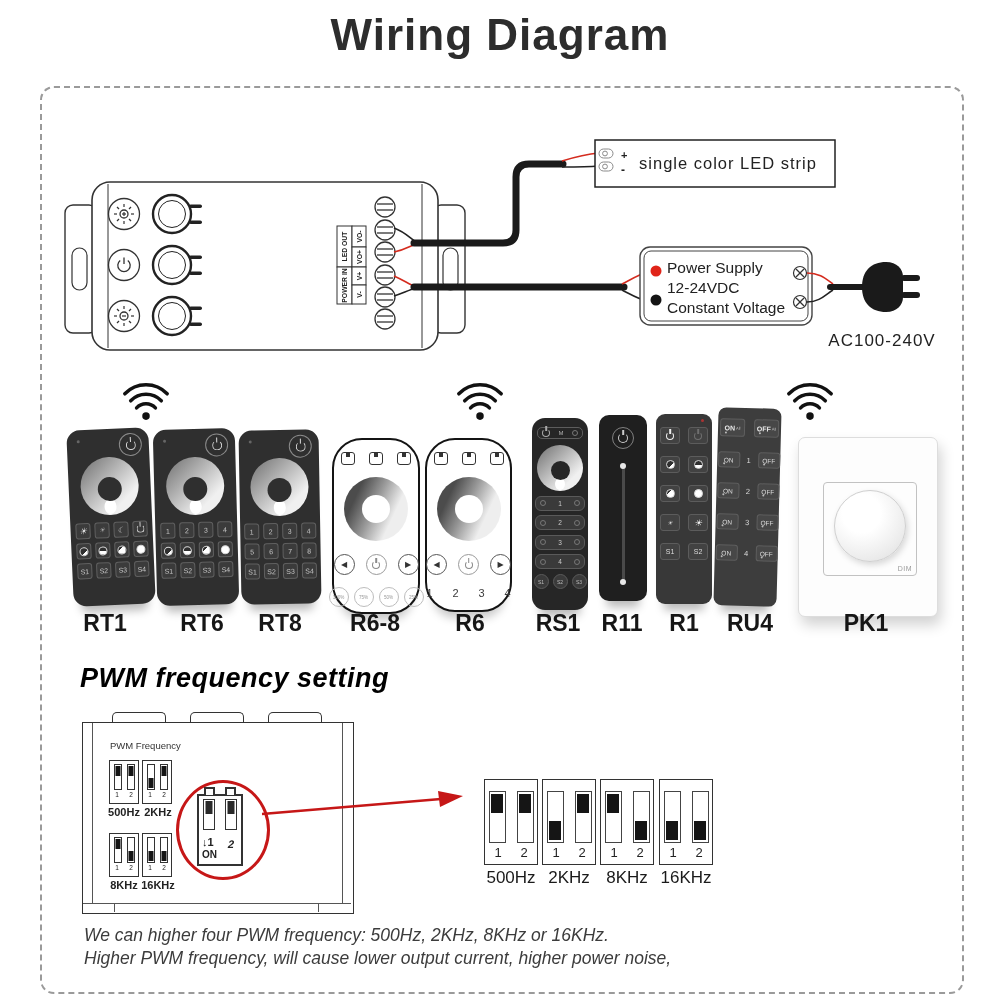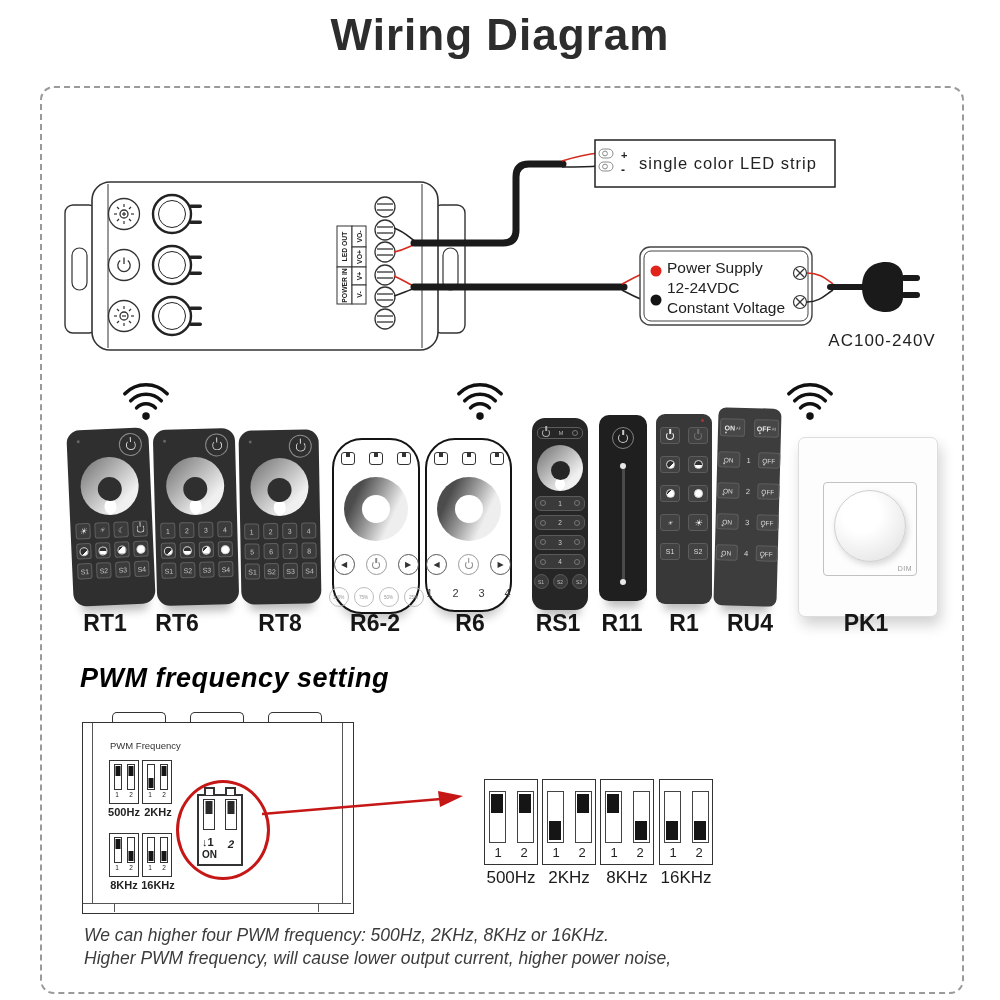--- a/index.html
+++ b/index.html
@@ -600,23 +600,23 @@
   </div>
 
   <div class="remote pk1" style="left:798px;top:437px;width:140px;height:180px;">
     <div class="pk1-in">
       <div class="knob"></div>
       <span class="dim">DIM</span>
     </div>
   </div>
 
   <span class="rlabel" style="left:105px;">RT1</span>
-  <span class="rlabel" style="left:177px;">RT6</span>
+  <span class="rlabel" style="left:202px;">RT6</span>
   <span class="rlabel" style="left:280px;">RT8</span>
-  <span class="rlabel" style="left:375px;">R6-2</span>
+  <span class="rlabel" style="left:375px;">R6-8</span>
   <span class="rlabel" style="left:470px;">R6</span>
   <span class="rlabel" style="left:558px;">RS1</span>
   <span class="rlabel" style="left:622px;">R11</span>
   <span class="rlabel" style="left:684px;">R1</span>
   <span class="rlabel" style="left:750px;">RU4</span>
   <span class="rlabel" style="left:866px;">PK1</span>
 
   <div class="pwm-head">PWM frequency setting</div>
 
   <div class="tab" style="left:112px;"></div>

